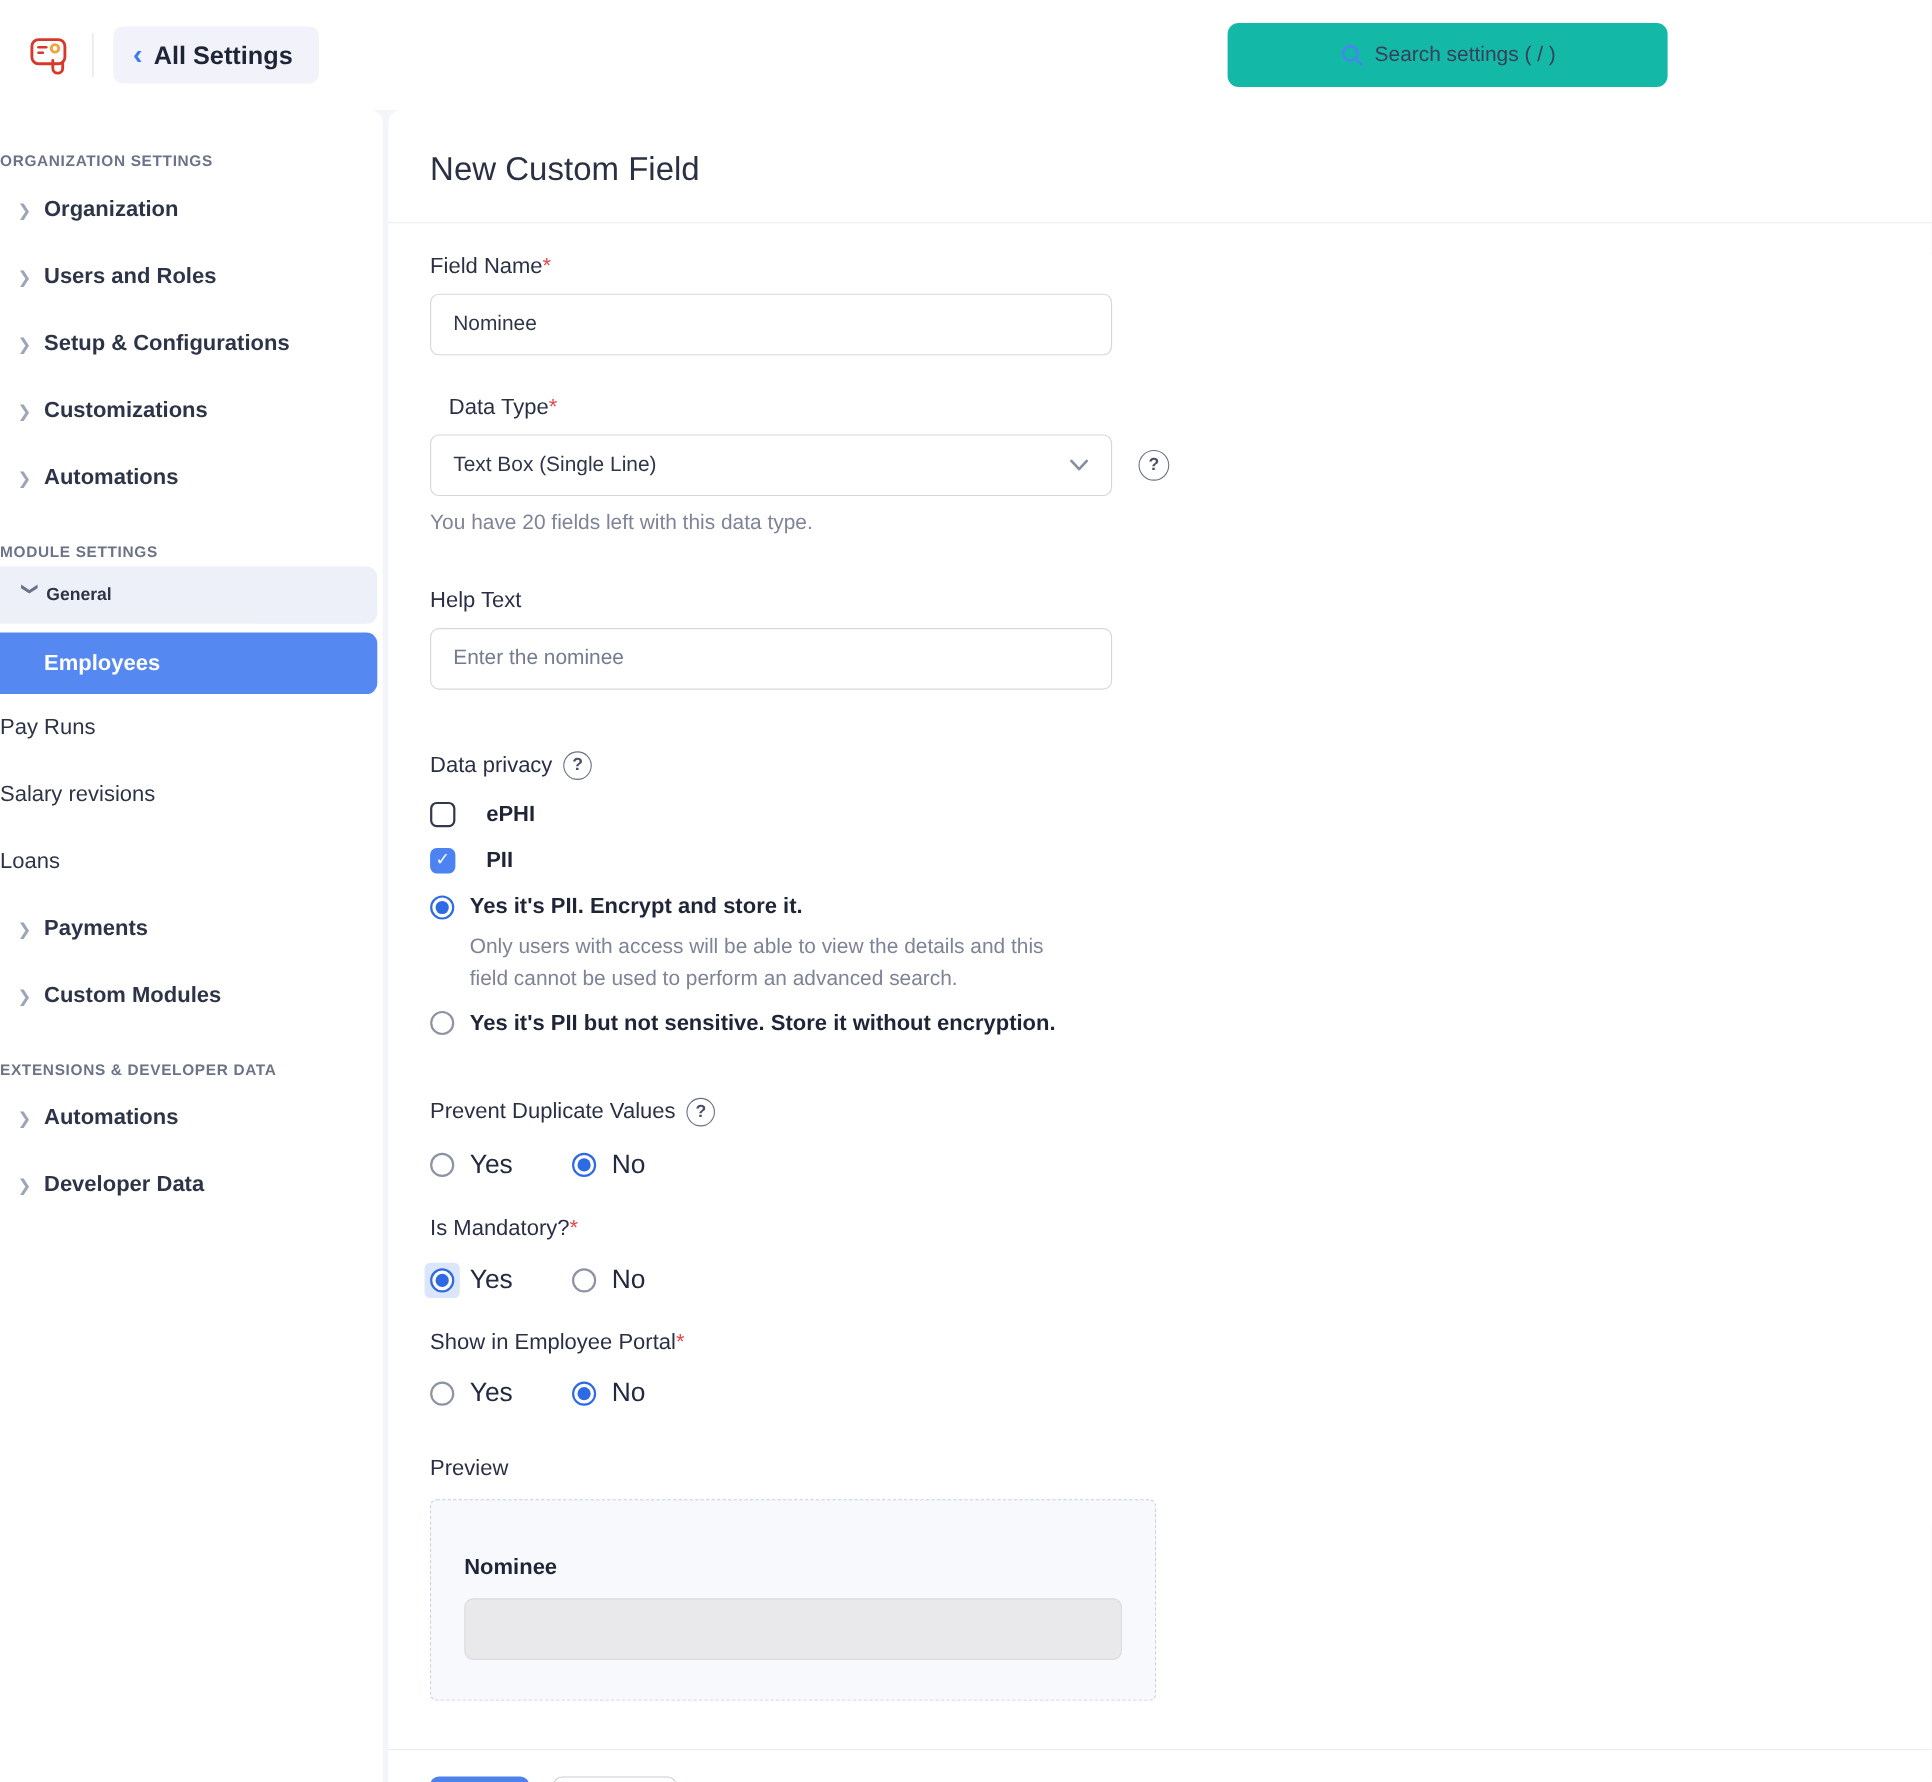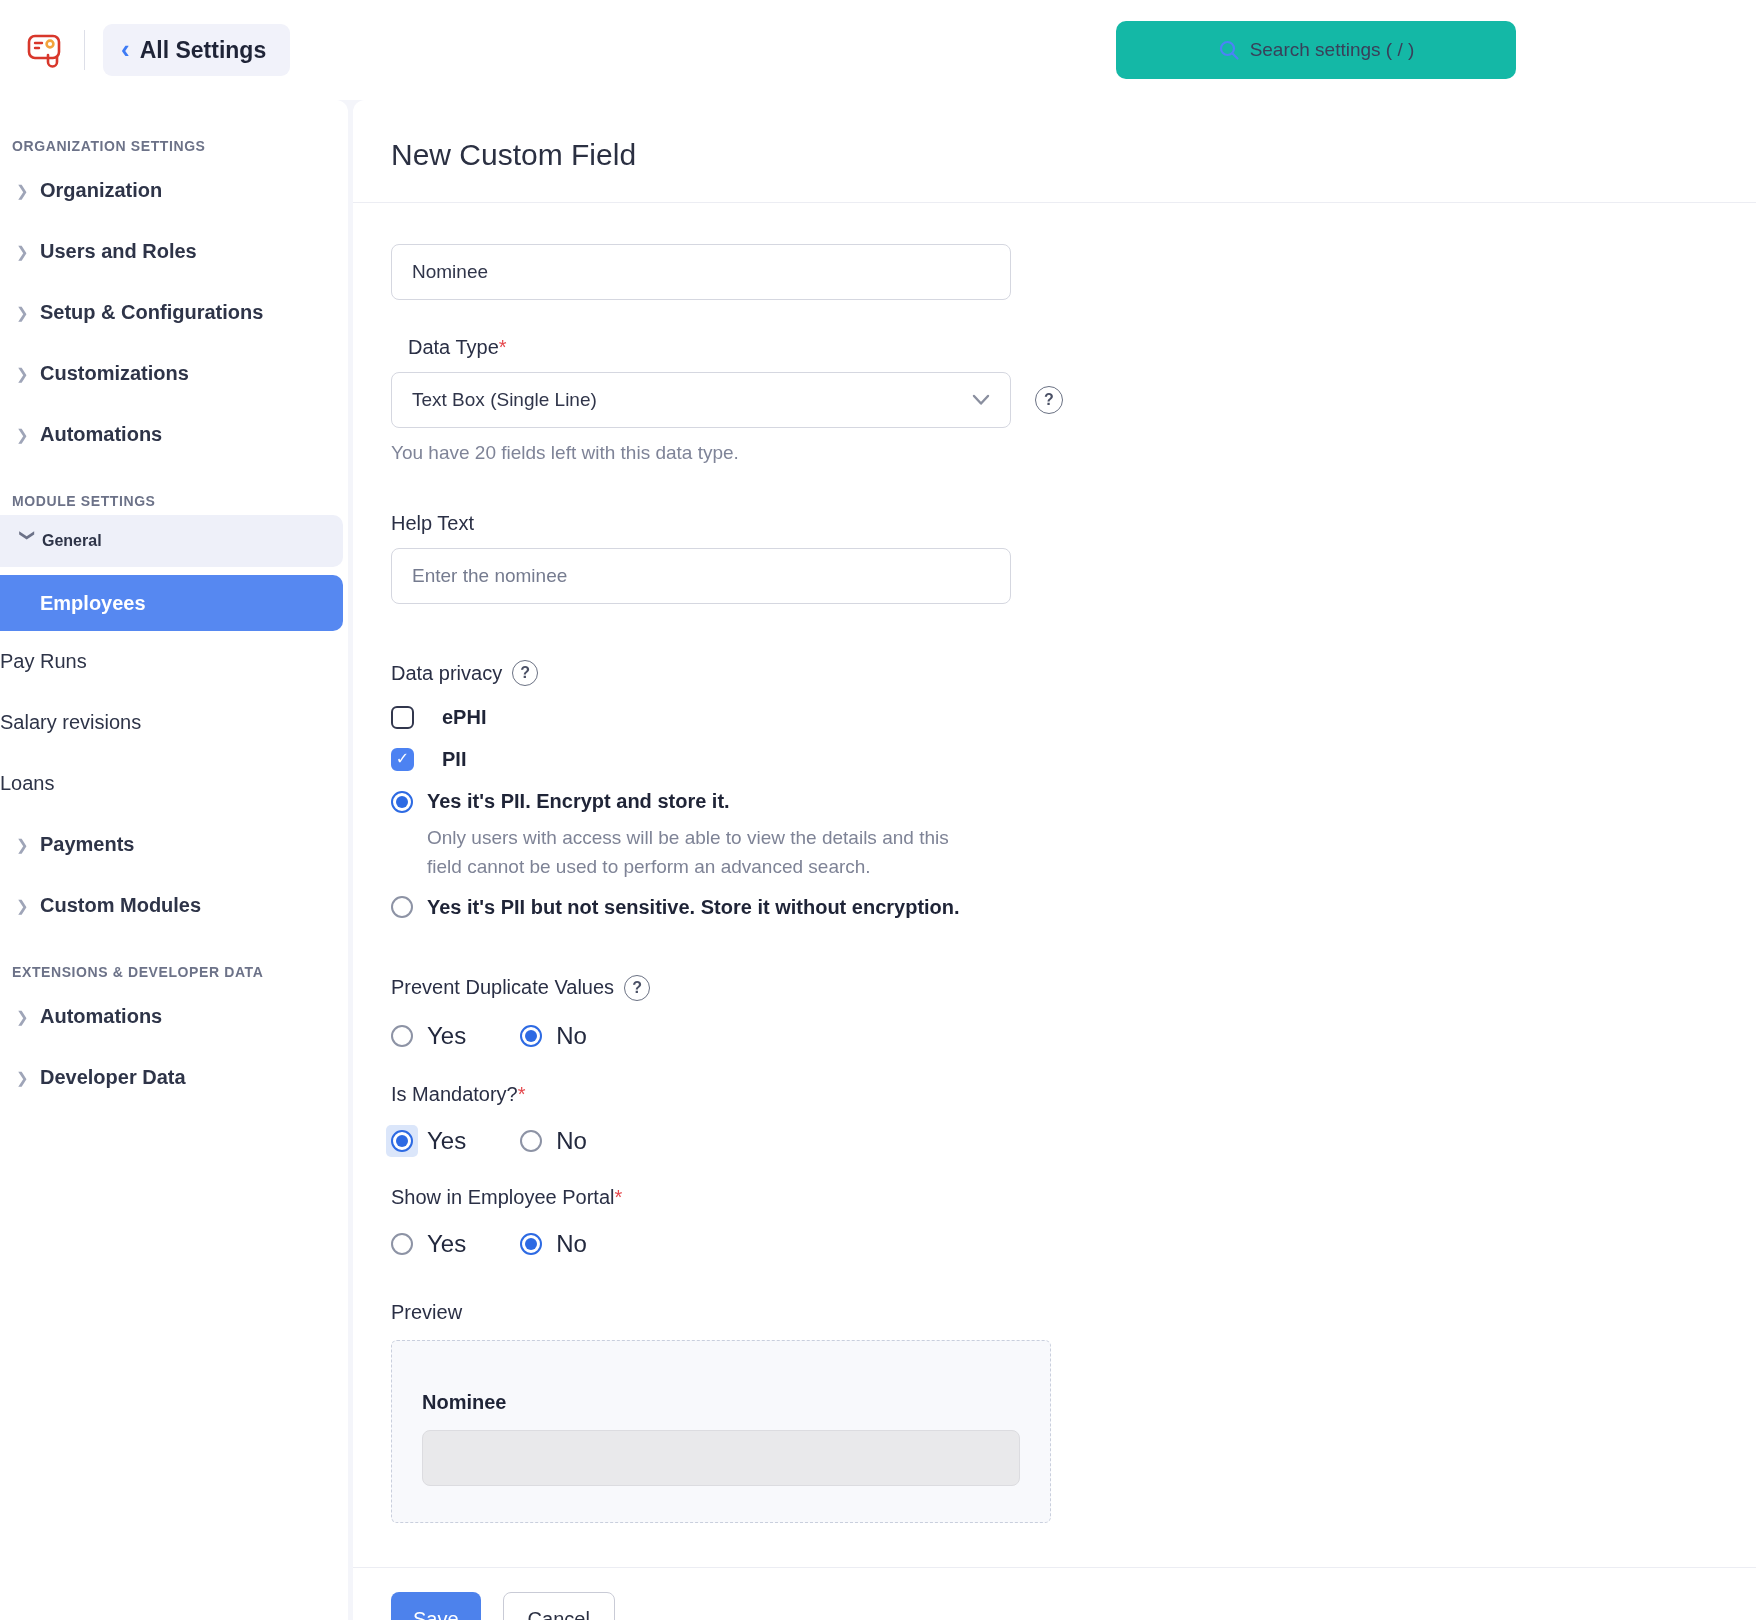--- a/index.html
+++ b/index.html
@@ -18,21 +18,21 @@
     border-radius:10px; display:flex; align-items:center; justify-content:center; gap:10px; cursor:text; }
   .search-label { font-size:19px; color:#39405A; }
 
   
   .body { display:flex; height:1520px; background:#F4F5FA; }
   .sidebar { width:348px; background:#FFFFFF; border-radius:0 12px 0 0; margin-right:5px;
     padding-top:38px; flex:0 0 auto; }
   .main { flex:1; background:#FFFFFF; border-radius:12px 0 0 0; padding:38px 0 0 38px; }
 
   
-  .sec-title { font-size:14px; font-weight:700; color:#6C7288; letter-spacing:.6px; padding-left:12px; }
+  .sec-title { font-size:14px; font-weight:700; color:#6C7288; letter-spacing:.6px; }
   .nav-item { height:61px; display:flex; align-items:center; padding-left:16px; cursor:pointer; }
   .nav-item .chev { width:24px; color:#9FA5B8; font-size:15px; display:flex; align-items:center; }
   .nav-item .lbl { font-size:20px; font-weight:700; color:#2E3448; }
   .sec-gap { height:28px; }
   .row-general { height:52px; background:#EEF0F9; border-radius:0 10px 10px 0; width:343px;
     display:flex; align-items:center; padding-left:16px; cursor:pointer; }
   .row-selected { height:56px; background:#5688F1; border-radius:0 10px 10px 0; width:343px;
     display:flex; align-items:center; padding-left:40px; margin-top:8px; cursor:pointer; }
   .row-selected .lbl { color:#FFFFFF; font-size:20px; font-weight:700; }
   .child-item { height:61px; display:flex; align-items:center; cursor:pointer; }
@@ -187,20 +187,23 @@
       <span class="lbl">Developer Data</span>
     </div>
   </div>
 
   <div class="main">
     <div class="page-title">New Custom Field</div>
     <div class="title-divider"></div>
 
     <div class="form">
       
+      <div class="f-label">
+        <span>Field Name</span><span class="req">*</span>
+      </div>
       <input class="t-input" type="text" value="Nominee" style="">
 
       
       <div class="f-label gap36">
         <span>Data Type</span><span class="req">*</span>
       </div>
       <div class="sel-row">
         <div class="select">
           <span class="sel-val">Text Box (Single Line)</span>
           <svg class="sel-chev" width="18" height="12" viewBox="0 0 18 12">

